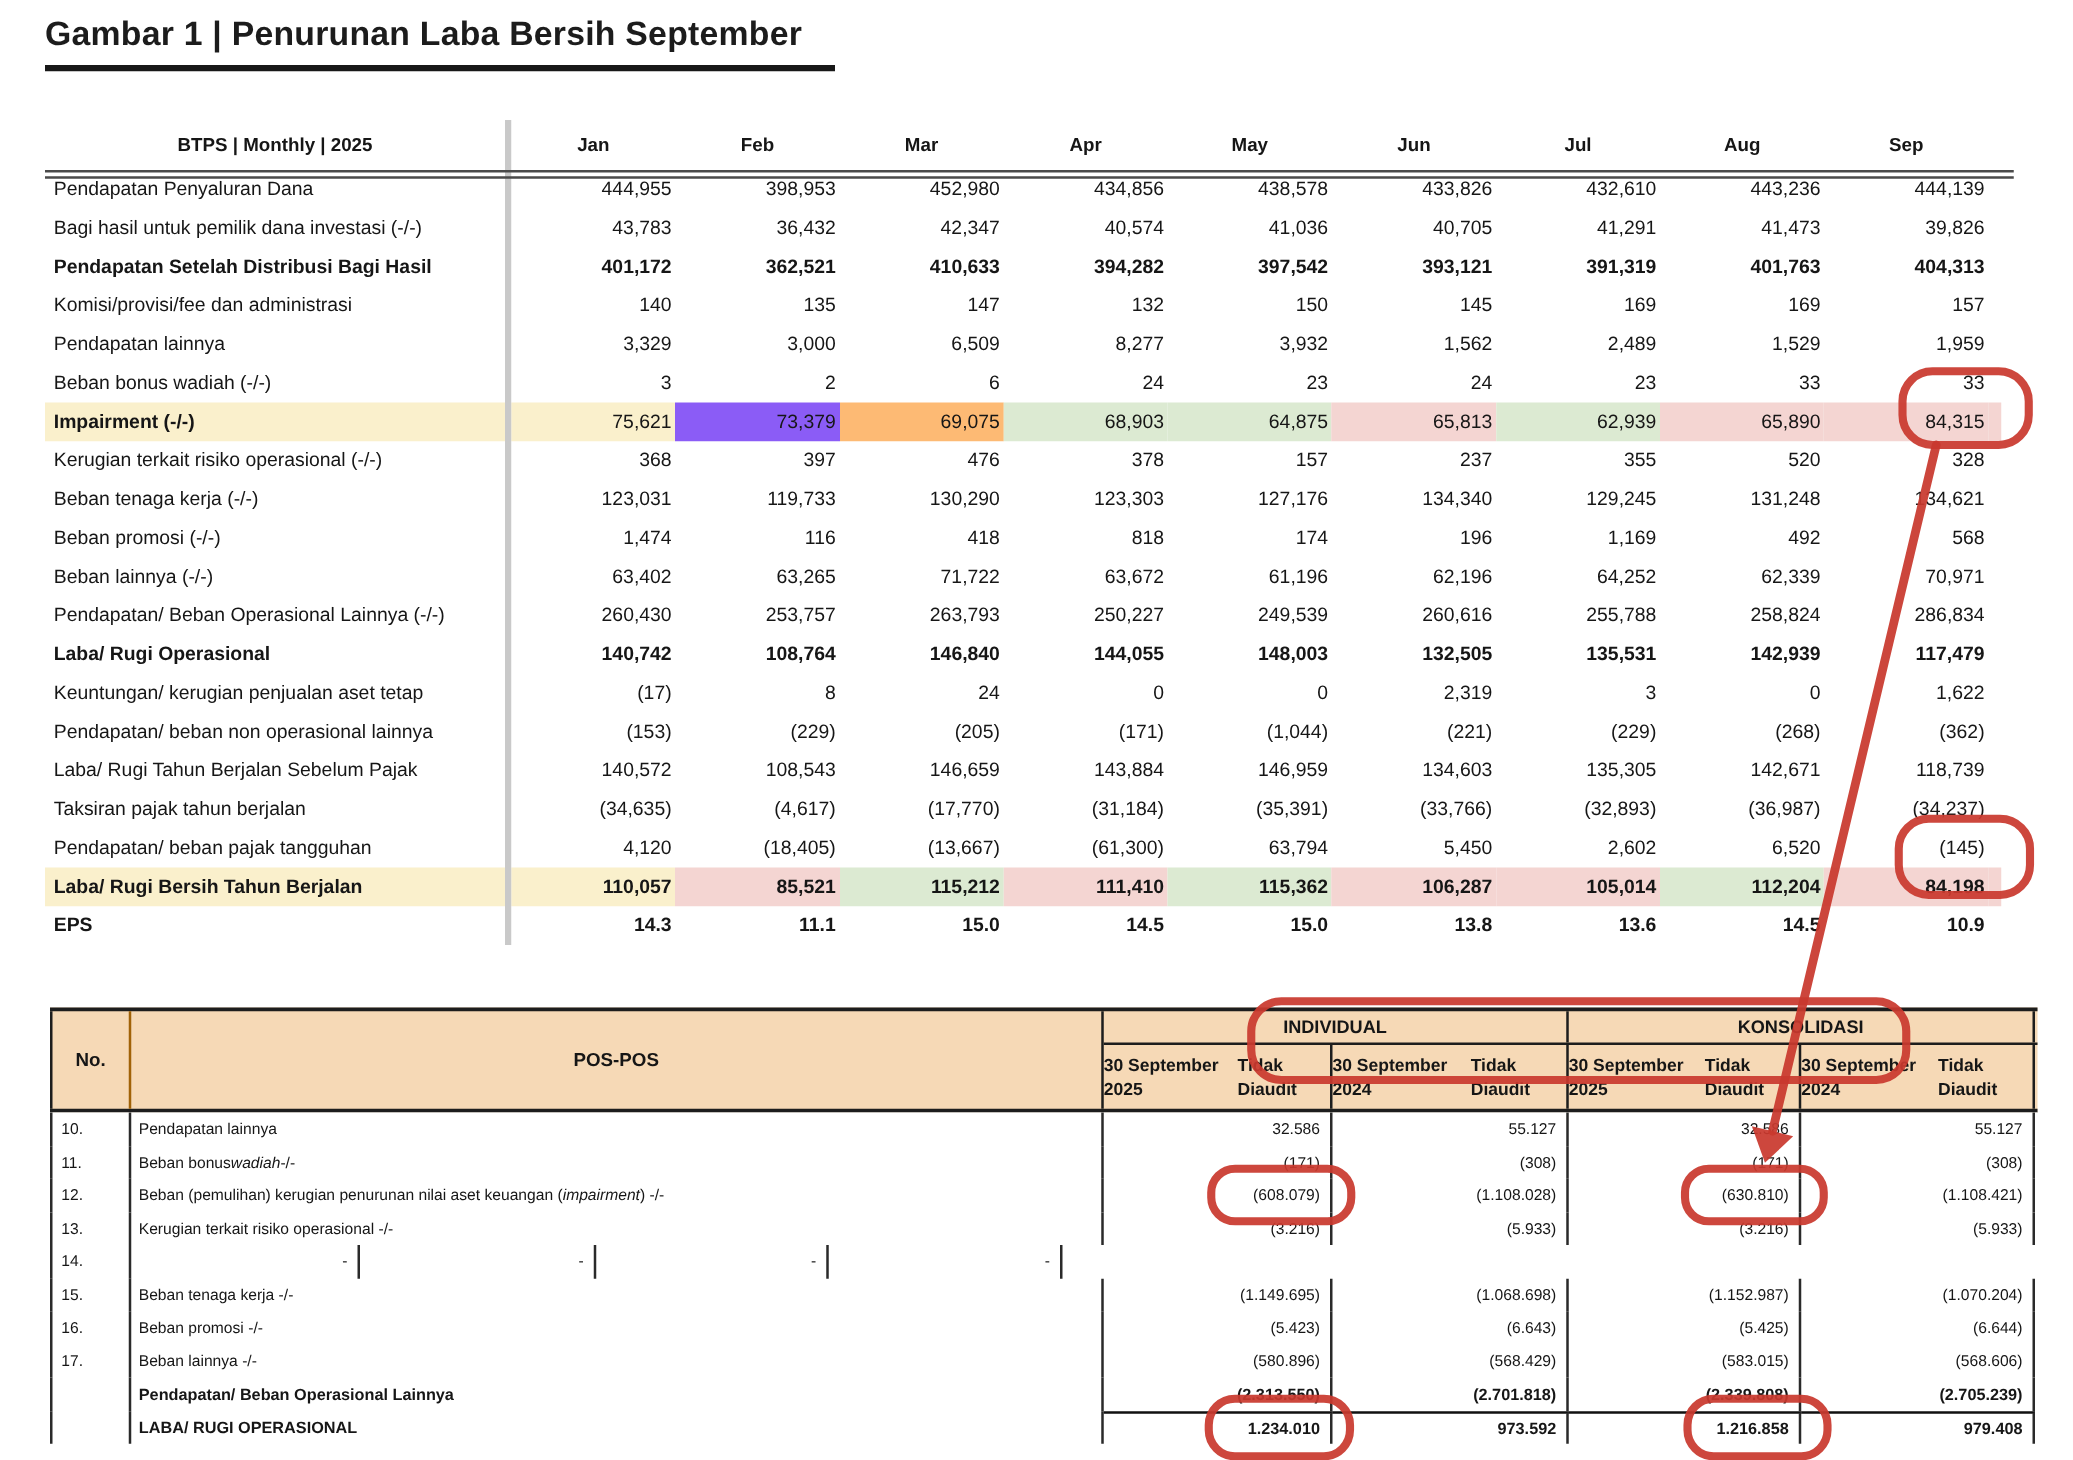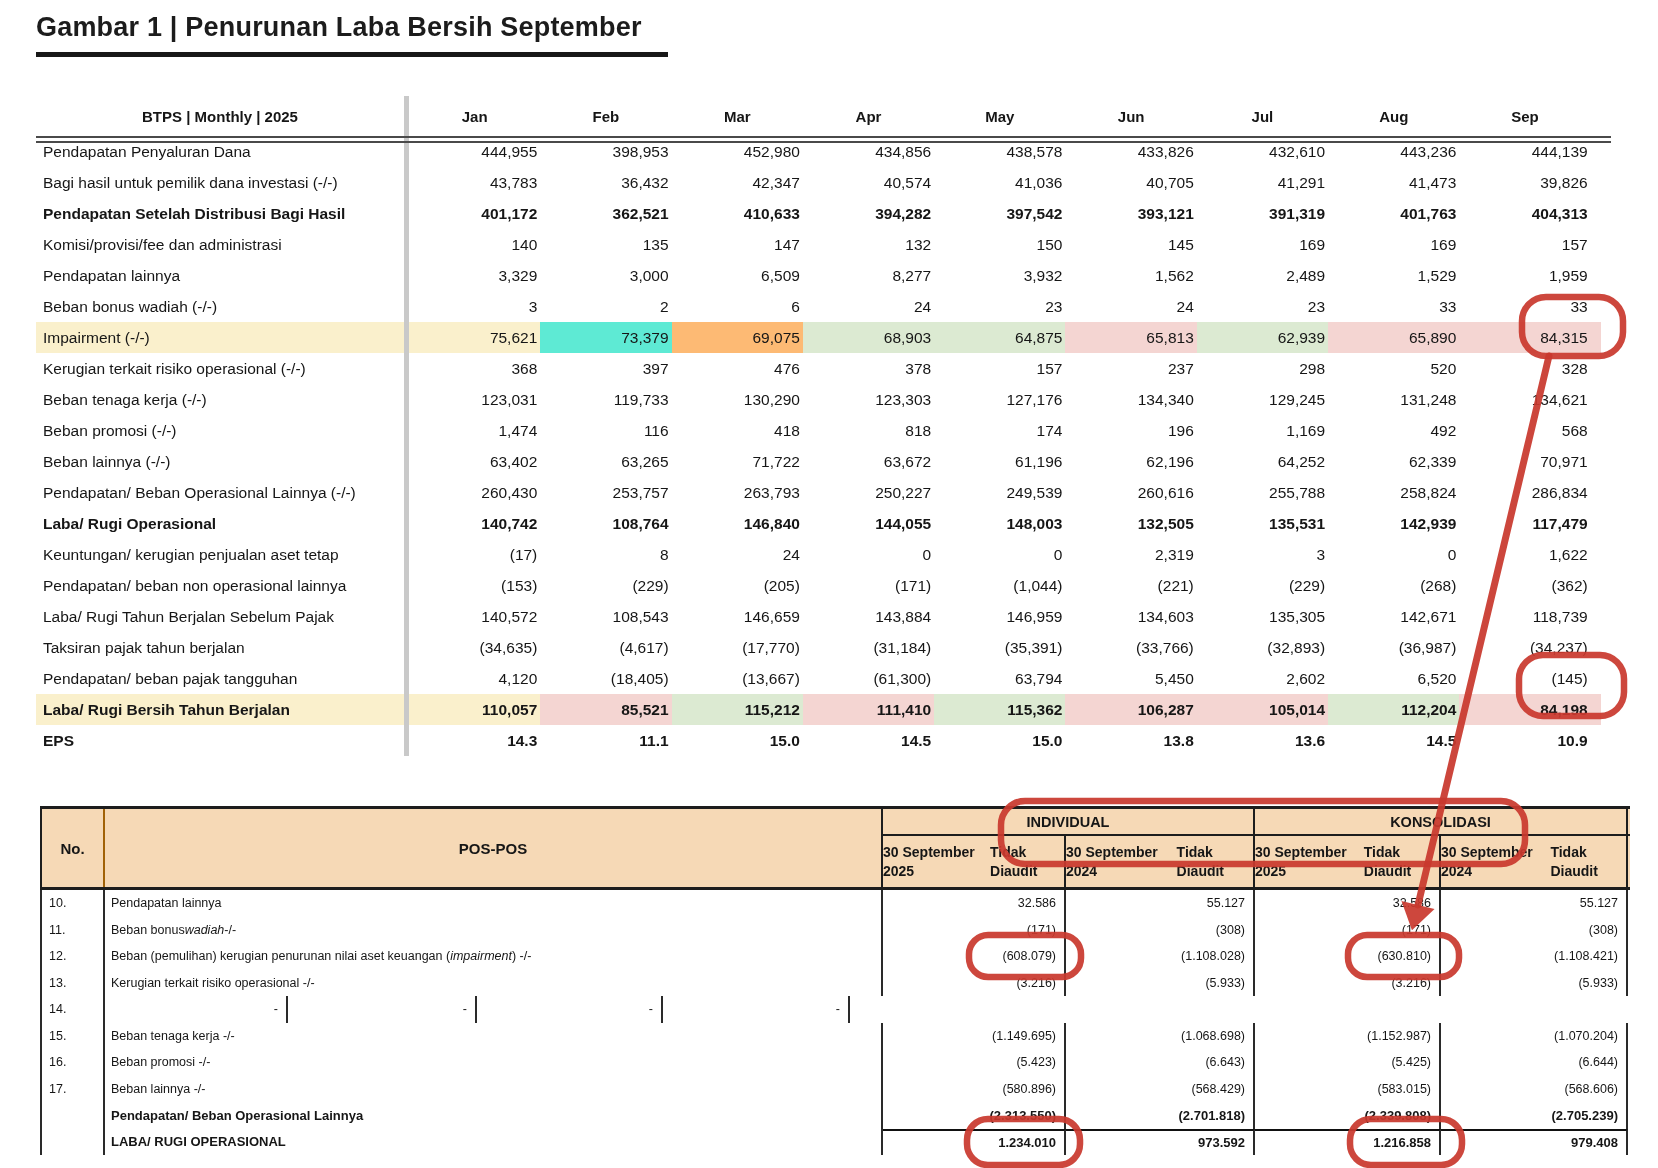--- a/index.html
+++ b/index.html
@@ -136,41 +136,41 @@
           <div class="val">6</div>
           <div class="val">24</div>
           <div class="val">23</div>
           <div class="val">24</div>
           <div class="val">23</div>
           <div class="val">33</div>
           <div class="val">33</div>
           <div class="fillc"></div>
         </div>
         <div class="t1row">
-          <div class="lbl" style="background: rgb(250, 240, 204);">Impairment (-/-)</div>
+          <div class="lbl" style="background: rgb(250, 240, 204); font-weight: bold;">Impairment (-/-)</div>
           <div class="val" style="background: rgb(250, 240, 204);">75,621</div>
-          <div class="val" style="background: #5eead4;">73,379</div>
+          <div class="val" style="background: #8b5cf6;">73,379</div>
           <div class="val" style="background: #fdba74;">69,075</div>
           <div class="val" style="background: rgb(220, 234, 210);">68,903</div>
           <div class="val" style="background: rgb(220, 234, 210);">64,875</div>
           <div class="val" style="background: rgb(244, 213, 210);">65,813</div>
           <div class="val" style="background: rgb(220, 234, 210);">62,939</div>
           <div class="val" style="background: rgb(244, 213, 210);">65,890</div>
           <div class="val" style="background: rgb(244, 213, 210);">84,315</div>
           <div class="fillc" style="background: rgb(244, 213, 210);"></div>
         </div>
         <div class="t1row">
           <div class="lbl">Kerugian terkait risiko operasional (-/-)</div>
           <div class="val">368</div>
           <div class="val">397</div>
           <div class="val">476</div>
           <div class="val">378</div>
           <div class="val">157</div>
           <div class="val">237</div>
-          <div class="val">298</div>
+          <div class="val">355</div>
           <div class="val">520</div>
           <div class="val">328</div>
           <div class="fillc"></div>
         </div>
         <div class="t1row">
           <div class="lbl">Beban tenaga kerja (-/-)</div>
           <div class="val">123,031</div>
           <div class="val">119,733</div>
           <div class="val">130,290</div>
           <div class="val">123,303</div>

